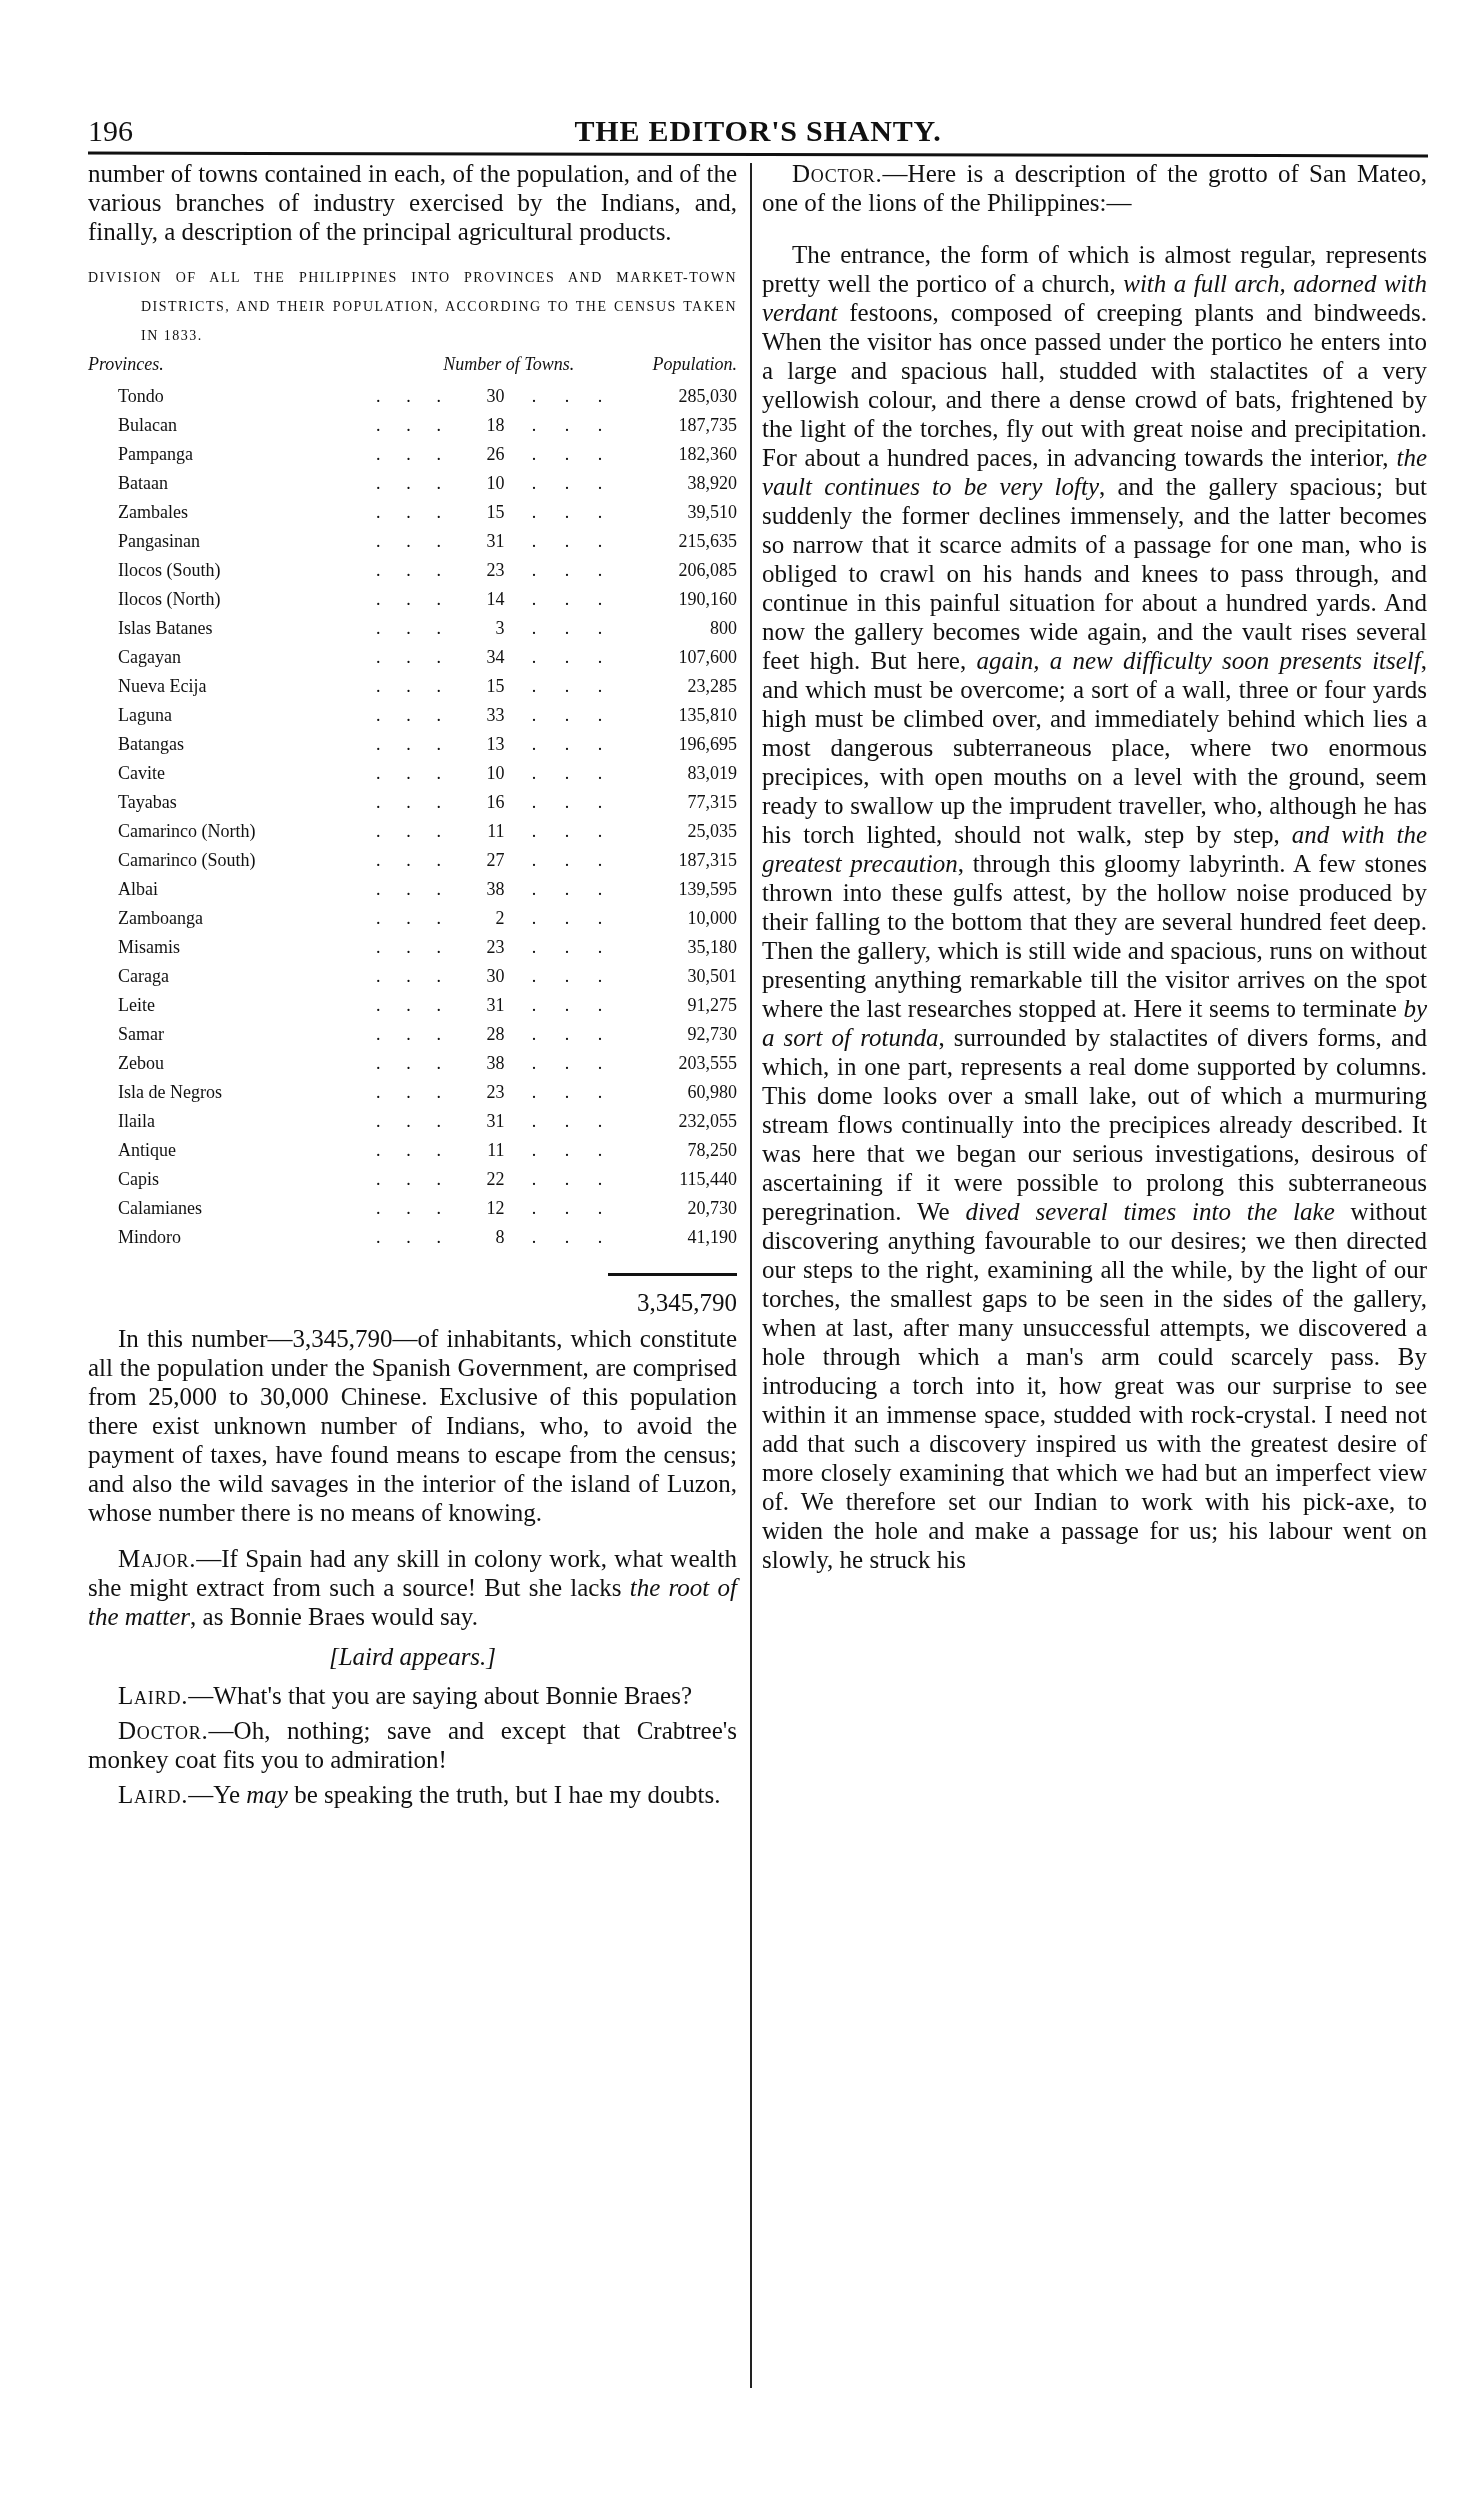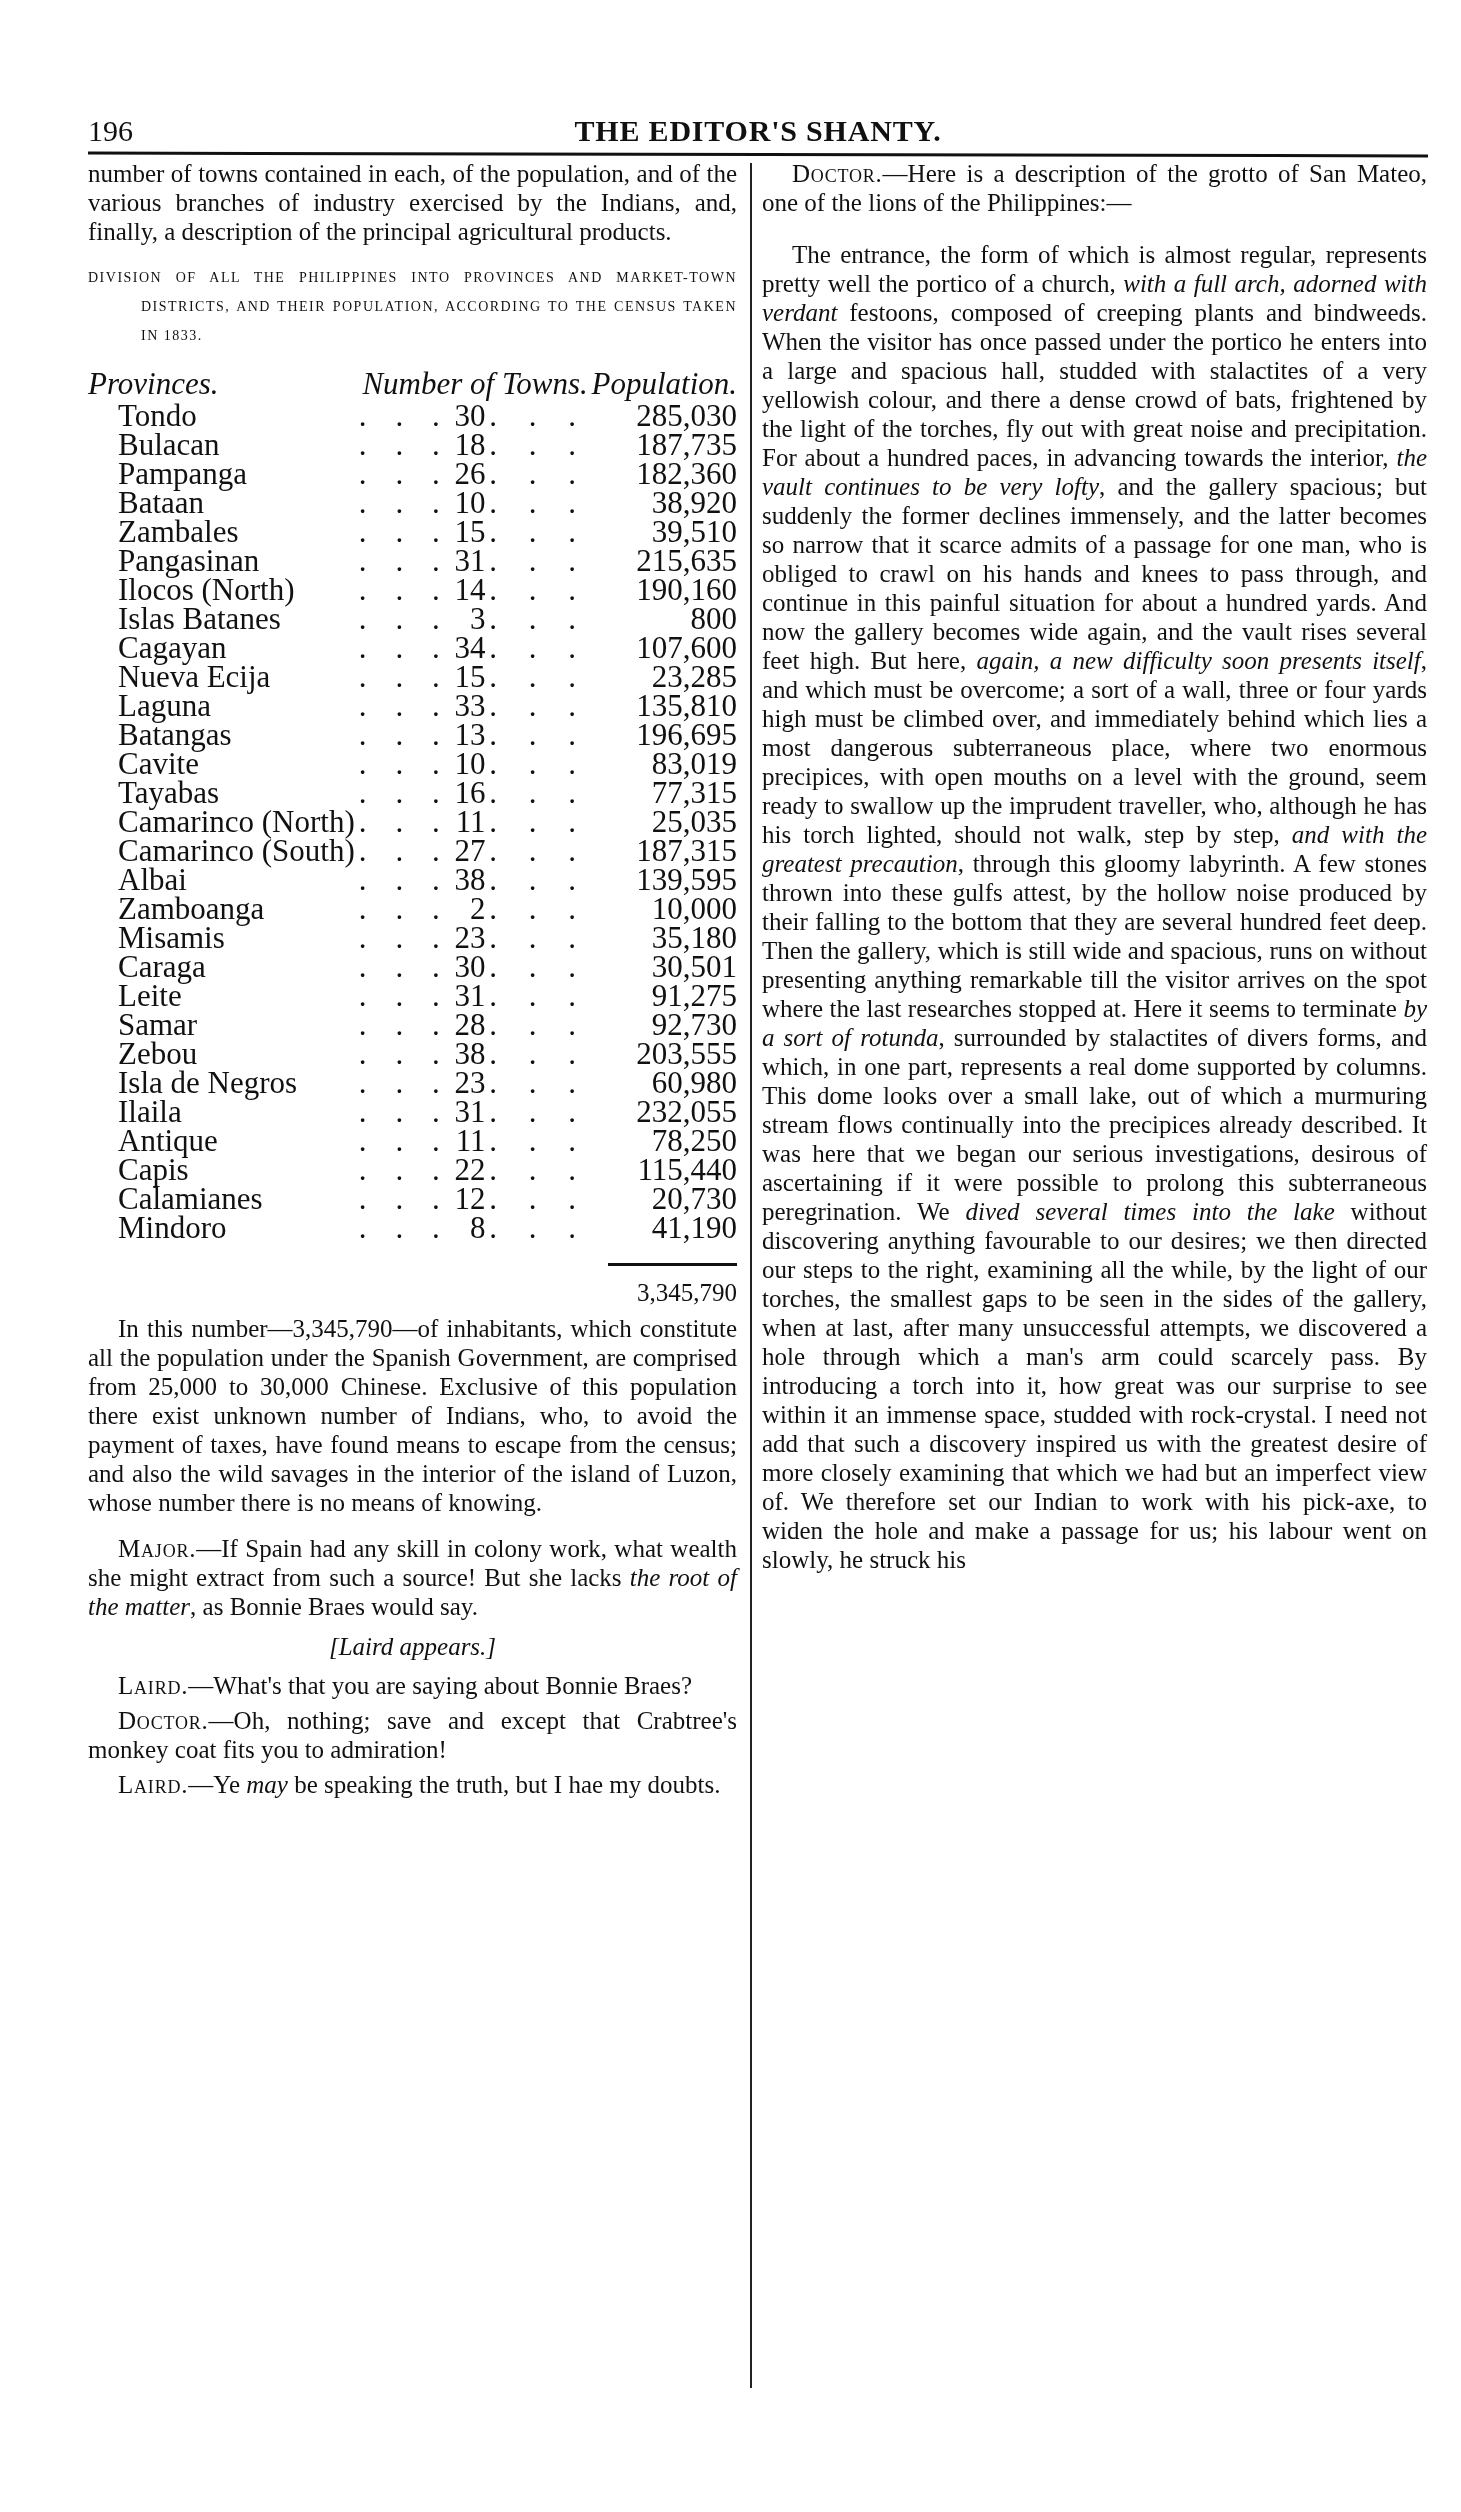--- a/index.html
+++ b/index.html
@@ -12,21 +12,21 @@
   .col-divider { position:absolute; left:750px; top:163px; width:1.5px; height:2225px; background:#222; }
   .col { position:absolute; top:159px; font-size:25px; line-height:29px; text-align:justify; }
   .col.left { left:88px; width:649px; }
   .col.right { left:762px; width:665px; font-size:25px; line-height:29px; }
   p { margin:0; }
   .indent { text-indent:30px; }
   .gap { height:16.7px; }
   .caption { font-size:14px; letter-spacing:1.5px; line-height:29px; text-transform:uppercase; padding-left:53px; text-indent:-53px; text-align:justify; }
   .sc { font-variant:small-caps; letter-spacing:0.8px; }
   .it { font-style:italic; }
-  table.census { border-collapse:collapse; width:100%; margin-top:19px; font-size:31px; }
+  table.census { border-collapse:collapse; width:100%; margin-top:0; font-size:18px; }
   table.census th { font-style:italic; font-weight:normal; text-align:left; padding:0 0 3px 0; line-height:29px; }
   table.census th.c2 { text-align:center;font-family:Liberation Serif, serif; }
   table.census th.c3 { text-align:right; }
   table.census td { line-height:29px; padding:0; white-space:nowrap; }
   td.prov { padding-left:30px !important; width:258px; }
   td.dots1 { width:61px; letter-spacing:10.6px; }
   td.towns { width:53px; text-align:right; }
   td.dots2 { width:137px; text-align:center; letter-spacing:12px; }
   td.pop { text-align:right; }
   .total-rule { margin-left:auto; width:129px; height:3px; background:#111; margin-top:21px; }
@@ -93,20 +93,27 @@
           <td class="pop">39,510</td>
         </tr>
         <tr>
           <td class="prov">Pangasinan</td>
           <td class="dots1">. . .</td>
           <td class="towns">31</td>
           <td class="dots2">. . .</td>
           <td class="pop">215,635</td>
         </tr>
         <tr>
+          <td class="prov">Ilocos (South)</td>
+          <td class="dots1">. . .</td>
+          <td class="towns">23</td>
+          <td class="dots2">. . .</td>
+          <td class="pop">206,085</td>
+        </tr>
+        <tr>
           <td class="prov">Ilocos (North)</td>
           <td class="dots1">. . .</td>
           <td class="towns">14</td>
           <td class="dots2">. . .</td>
           <td class="pop">190,160</td>
         </tr>
         <tr>
           <td class="prov">Islas Batanes</td>
           <td class="dots1">. . .</td>
           <td class="towns">3</td>

